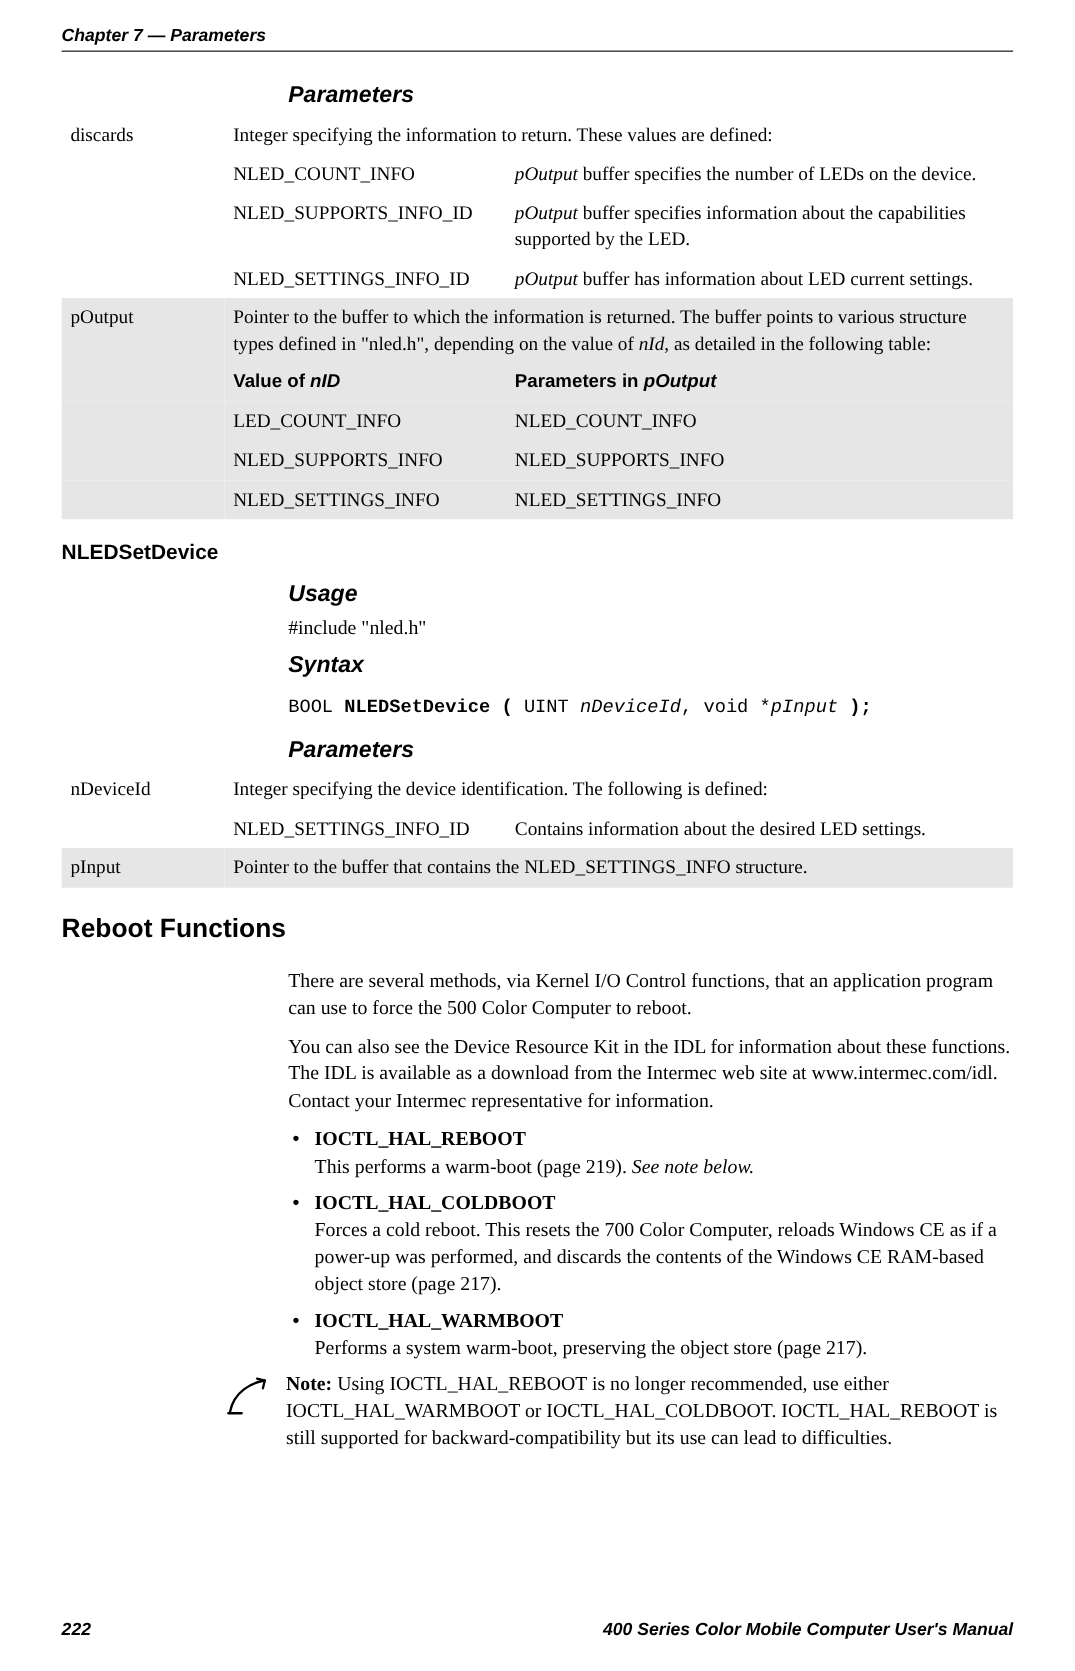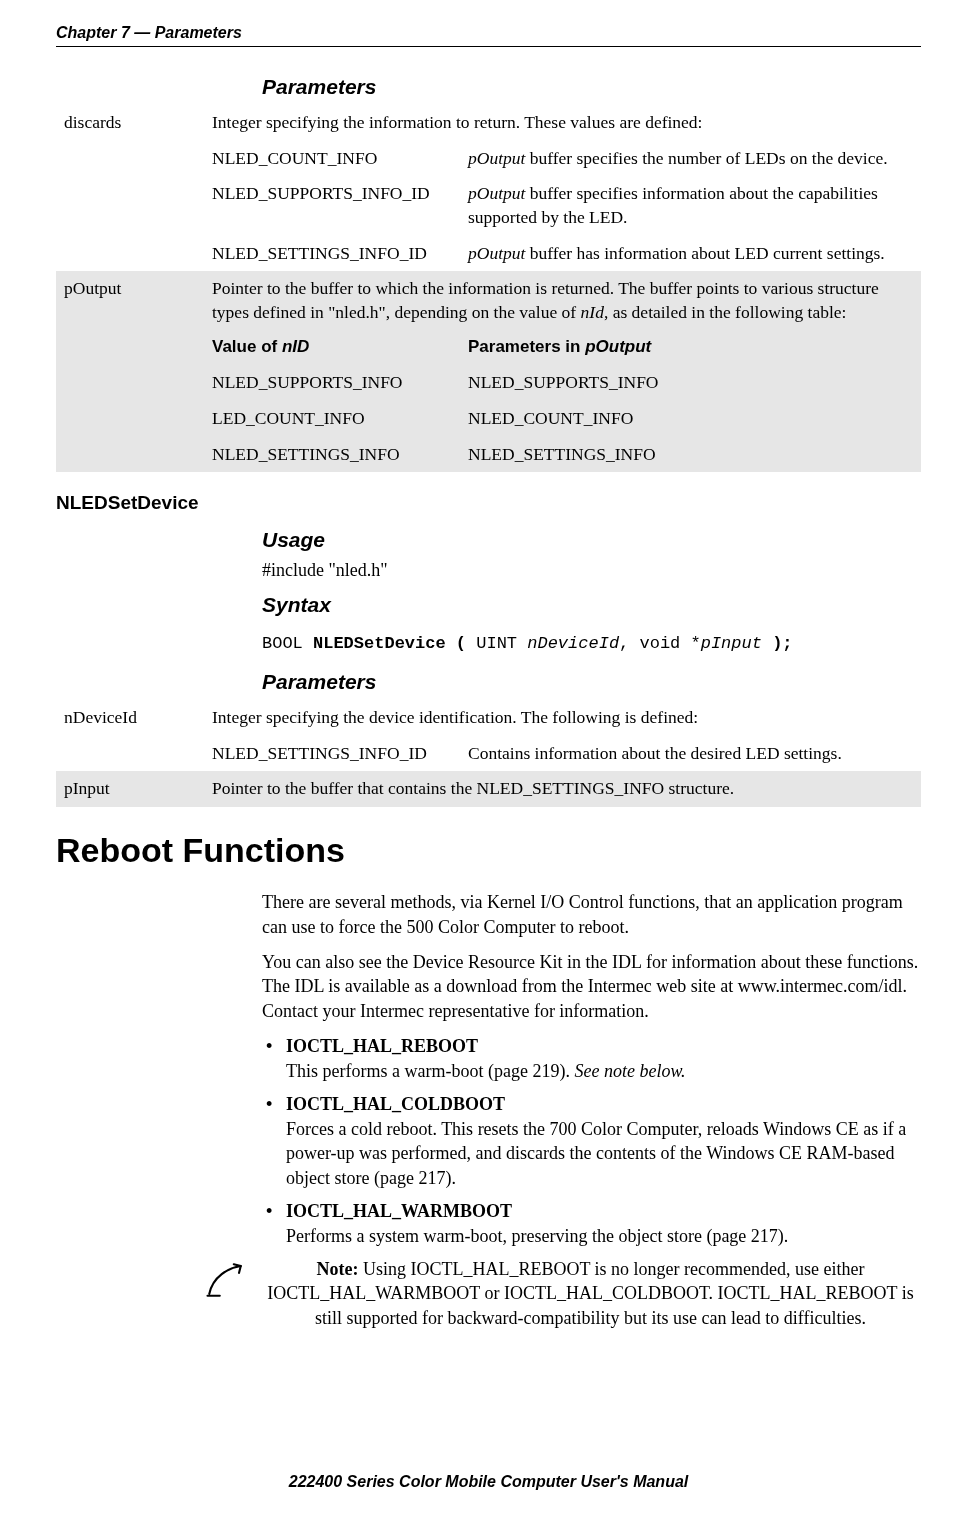--- a/index.html
+++ b/index.html
@@ -42,21 +42,21 @@
   }
   .h2-left {
     font-family: Arial, Helvetica, sans-serif;
     font-weight: 900;
     font-size: 19px;
     margin: 20px 0 14px 0;
   }
   .h1-left {
     font-family: Arial, Helvetica, sans-serif;
     font-weight: 900;
-    font-size: 34px;
+    font-size: 24px;
     margin: 24px 0 20px 0;
   }
   table.param-table {
     width: 100%;
     border-collapse: collapse;
     font-size: 17.5px;
     margin-bottom: 4px;
   }
   table.param-table td {
     vertical-align: top;
@@ -111,29 +111,28 @@
   }
   .note-icon {
     width: 42px;
     height: 42px;
     flex: 0 0 42px;
     margin-top: 2px;
   }
   .note-text {
     font-size: 18px;
     line-height: 1.38;
-    text-align: center;
   }
   .footer {
     position: absolute;
     bottom: 28px;
     left: 56px;
     right: 56px;
     display: flex;
-    justify-content: center;
+    justify-content: space-between;
     font-family: Arial, Helvetica, sans-serif;
     font-weight: bold;
     font-style: italic;
     font-size: 16px;
   }
   em { font-style: italic; }
 </style>
 </head>
 <body>
 
@@ -174,27 +173,27 @@
       <td class="col-key">pOutput</td>
       <td colspan="2"><span>Pointer to the buffer to which the information is returned. The buffer points to various structure types defined in "nled.h", depending on the value of </span><em>nId</em><span>, as detailed in the following table:</span></td>
     </tr>
     <tr class="shaded">
       <td></td>
       <td class="col-a subhead"><span>Value of </span><em>nID</em></td>
       <td class="subhead"><span>Parameters in </span><em>pOutput</em></td>
     </tr>
     <tr class="shaded">
       <td></td>
+      <td class="col-a">LED_COUNT_INFO</td>
+      <td>NLED_COUNT_INFO</td>
+    </tr>
+    <tr class="shaded">
+      <td></td>
       <td class="col-a">NLED_SUPPORTS_INFO</td>
       <td>NLED_SUPPORTS_INFO</td>
-    </tr>
-    <tr class="shaded">
-      <td></td>
-      <td class="col-a">LED_COUNT_INFO</td>
-      <td>NLED_COUNT_INFO</td>
     </tr>
     <tr class="shaded">
       <td></td>
       <td class="col-a">NLED_SETTINGS_INFO</td>
       <td>NLED_SETTINGS_INFO</td>
     </tr>
   </tbody>
     </table>
 
   <div class="h2-left">NLEDSetDevice</div>

